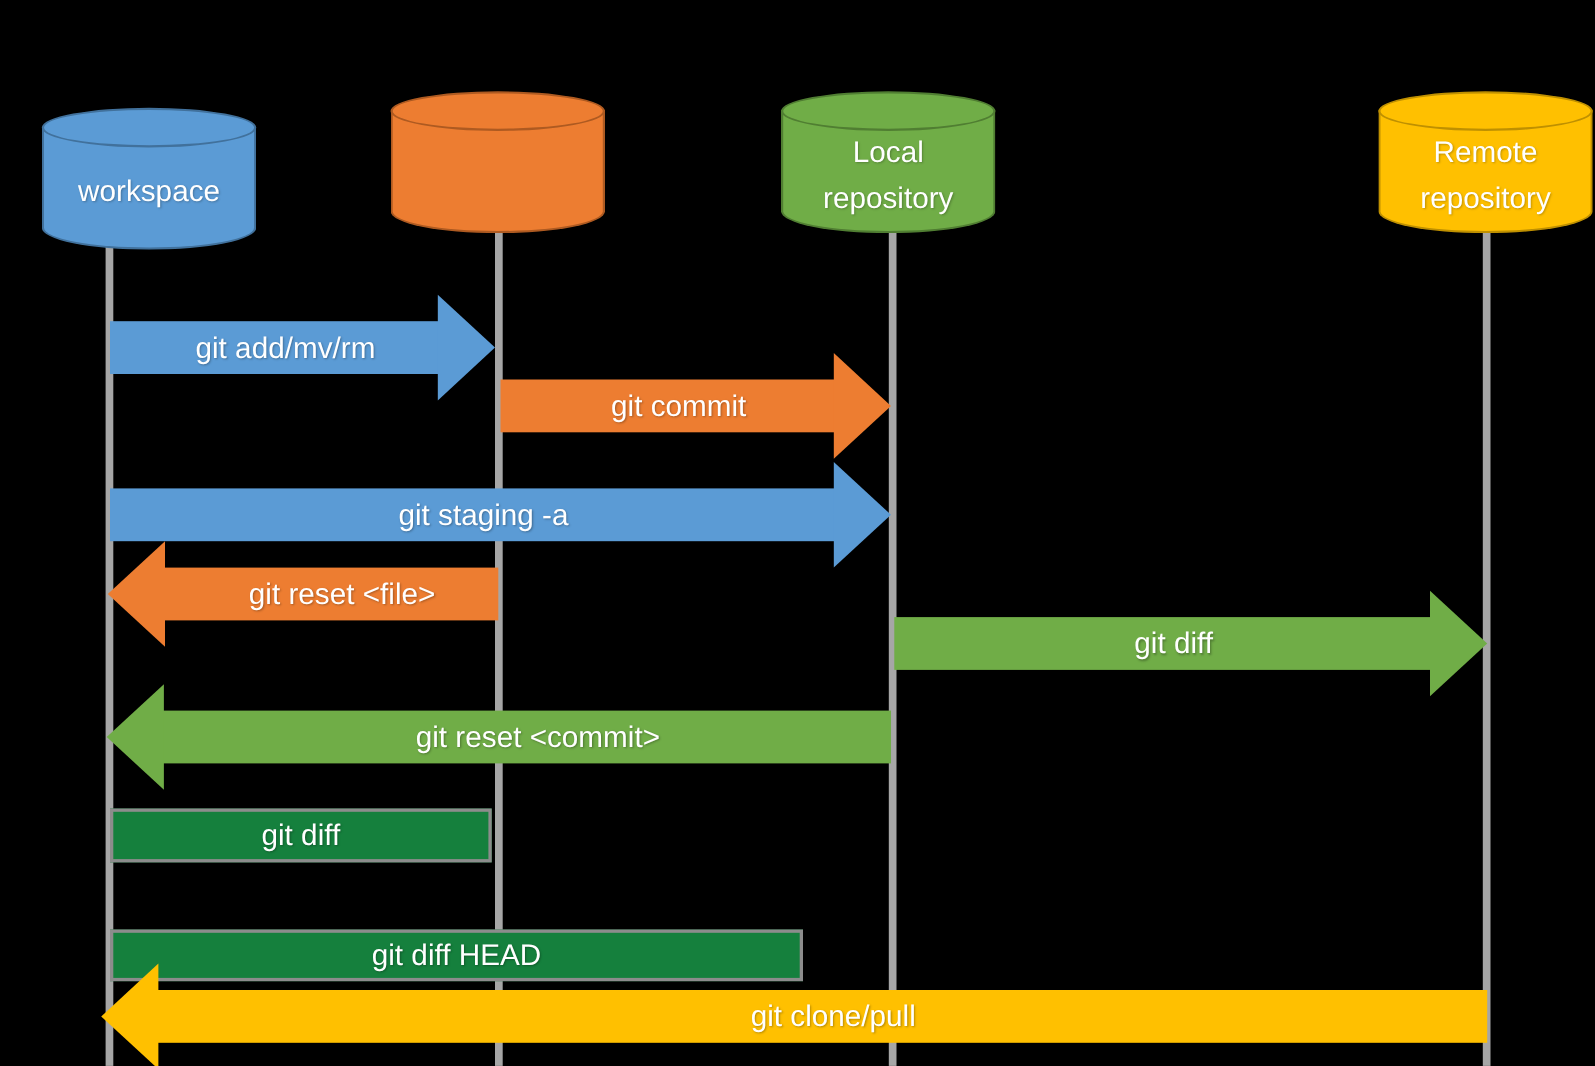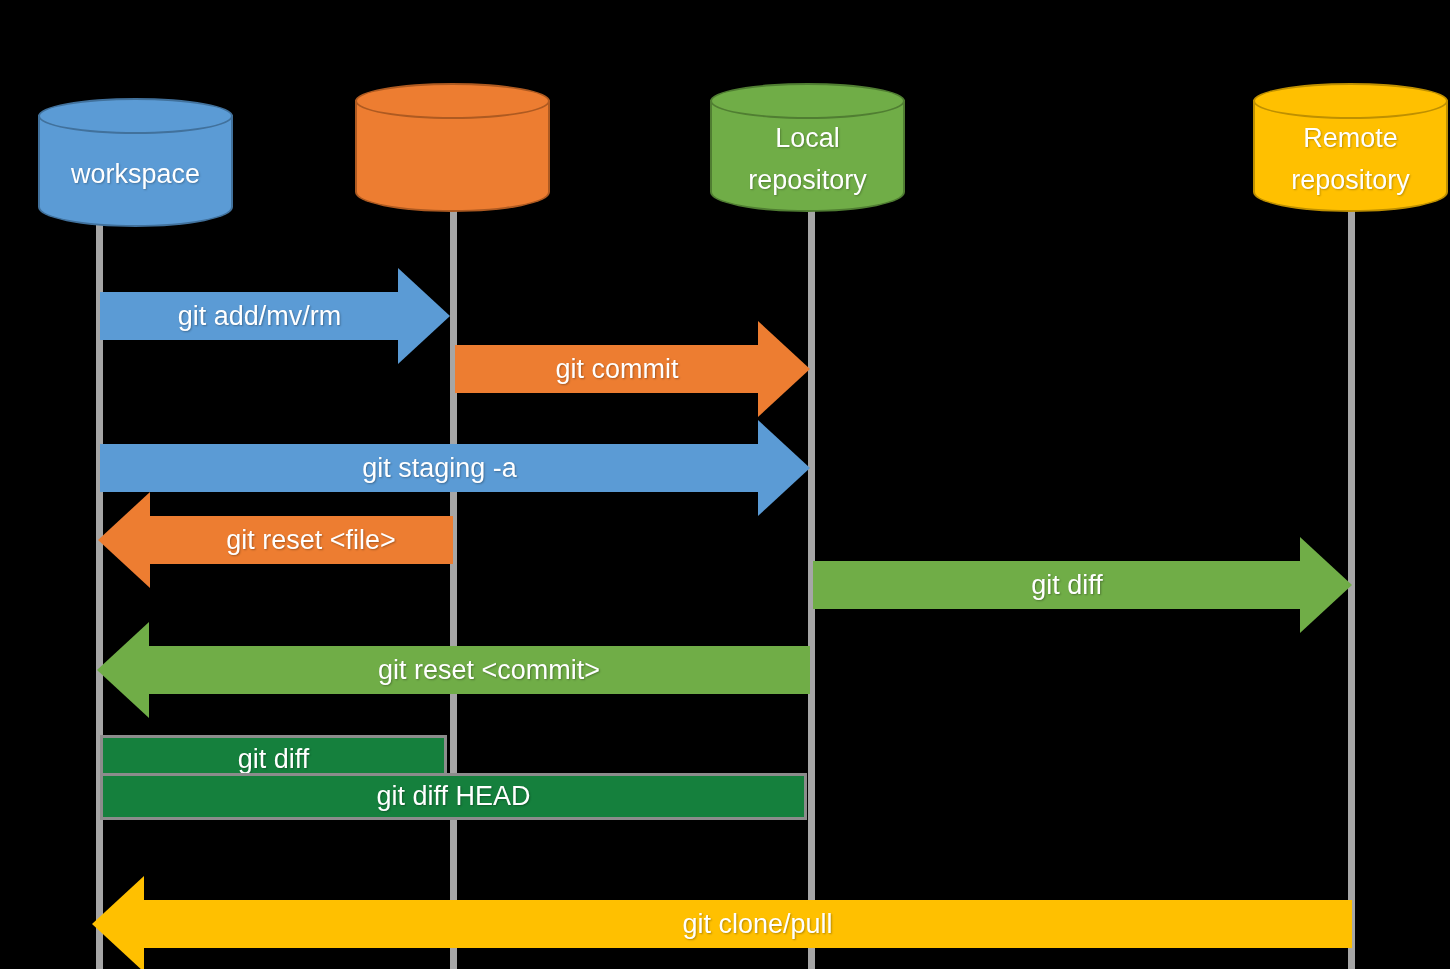--- a/index.html
+++ b/index.html
@@ -141,21 +141,21 @@
     <div class="shaft"></div>
     <div class="head"></div>
     <div class="label">git reset &lt;commit&gt;</div>
   </div>
 
 
   <div class="bar" style="left:100px; top:735px; width:347px; height:49px;">
     <span>git diff</span>
   </div>
 
-  <div class="bar" style="left:100px; top:773px; width:707px; height:47px;">
+  <div class="bar" style="left:100px; top:845px; width:630px; height:47px;">
     <span>git diff HEAD</span>
   </div>
 
   <div class="arrow left c-yellow" style="left:92px; top:876px; width:1260px;">
     <div class="shaft"></div>
     <div class="head"></div>
     <div class="label">git clone/pull</div>
   </div>
 
 </div>

